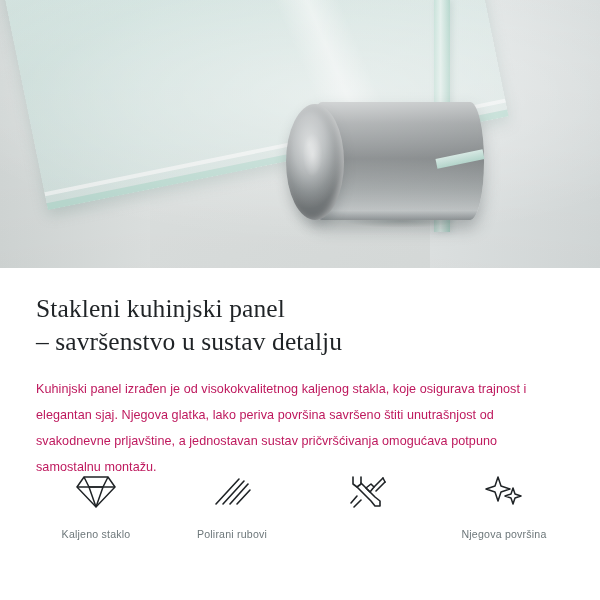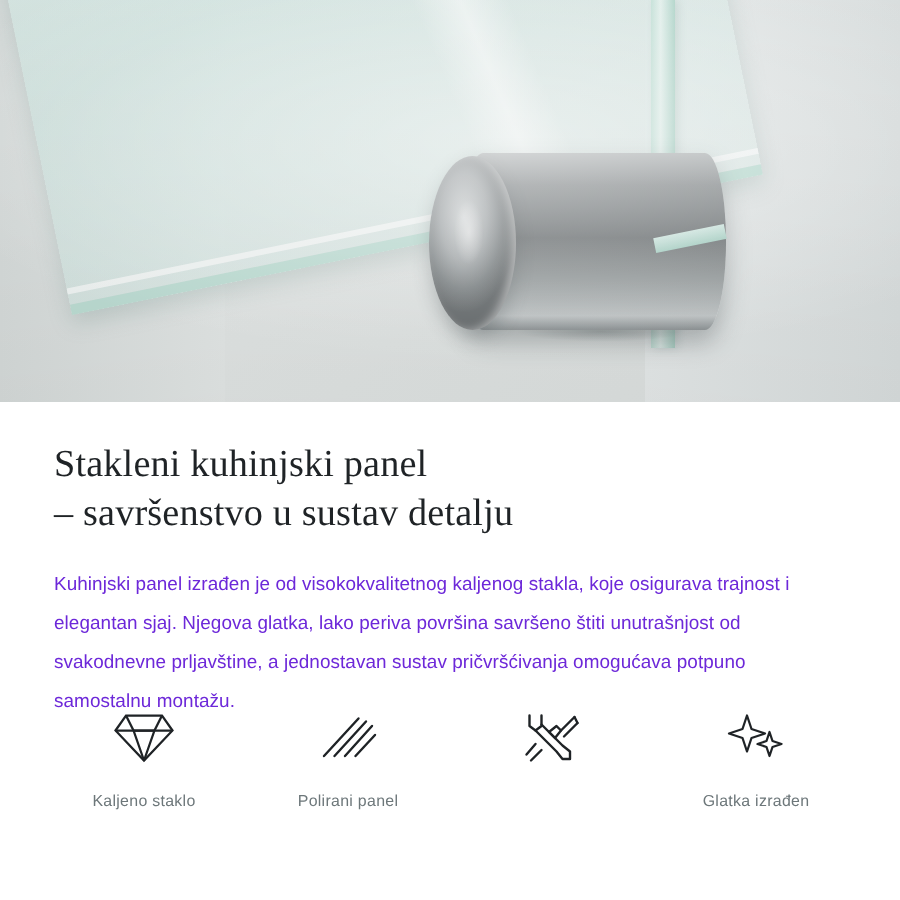--- a/index.html
+++ b/index.html
@@ -124,21 +124,21 @@
     font-weight: 400;
     letter-spacing: 0.1px;
   }
   .headline .line2 { display: block; }
 
   .body-copy {
     margin: 18px 36px 0 36px;
     width: 526px;
     font-size: 12.6px;
     line-height: 26px;
-    color: #6d28d9;
+    color: #be185d;
     letter-spacing: 0.05px;
   }
 
   
   .features {
     position: absolute;
     left: 0; top: 470px;
     width: 600px;
     display: flex;
     justify-content: space-between;
@@ -217,21 +217,21 @@
 
     <div class="feature">
       <div class="feature-icon">
         <svg width="40" height="34" viewBox="0 0 40 34" fill="none" stroke="#1f2326" stroke-width="1.6" stroke-linecap="round">
           <path d="M4 29 L27 4"></path>
           <path d="M11 29 L32 6"></path>
           <path d="M18 29 L36 9"></path>
           <path d="M25 29 L38 15"></path>
         </svg>
       </div>
-      <div class="feature-label">Polirani panel</div>
+      <div class="feature-label">Polirani rubovi</div>
     </div>
 
     <div class="feature">
       <div class="feature-icon">
         <svg width="42" height="38" viewBox="0 0 42 38" fill="none" stroke="#1f2326" stroke-width="1.6" stroke-linecap="round" stroke-linejoin="round">
           <path d="M6 4 L6 11 L10 14 L14 11 L14 4"></path>
           <path d="M10 14 L24 28 L28 33 L33 33 L33 28 L28 24 L14 10"></path>
           <path d="M36 5 L27 14"></path>
           <path d="M38 9 L29 18"></path>
           <path d="M36 5 L38 9"></path>
@@ -242,17 +242,17 @@
       </div>
     </div>
 
     <div class="feature">
       <div class="feature-icon">
         <svg width="40" height="36" viewBox="0 0 40 36" fill="none" stroke="#1f2326" stroke-width="1.5" stroke-linejoin="round">
           <path d="M14 3 L17 12 L26 15 L17 18 L14 27 L11 18 L2 15 L11 12 Z"></path>
           <path d="M29 14 L31 20 L37 22 L31 24 L29 30 L27 24 L21 22 L27 20 Z"></path>
         </svg>
       </div>
-      <div class="feature-label">Glatka izrađen</div>
+      <div class="feature-label">Njegova površina</div>
     </div>
 
   </div>
 </div>
 
 </body></html>

